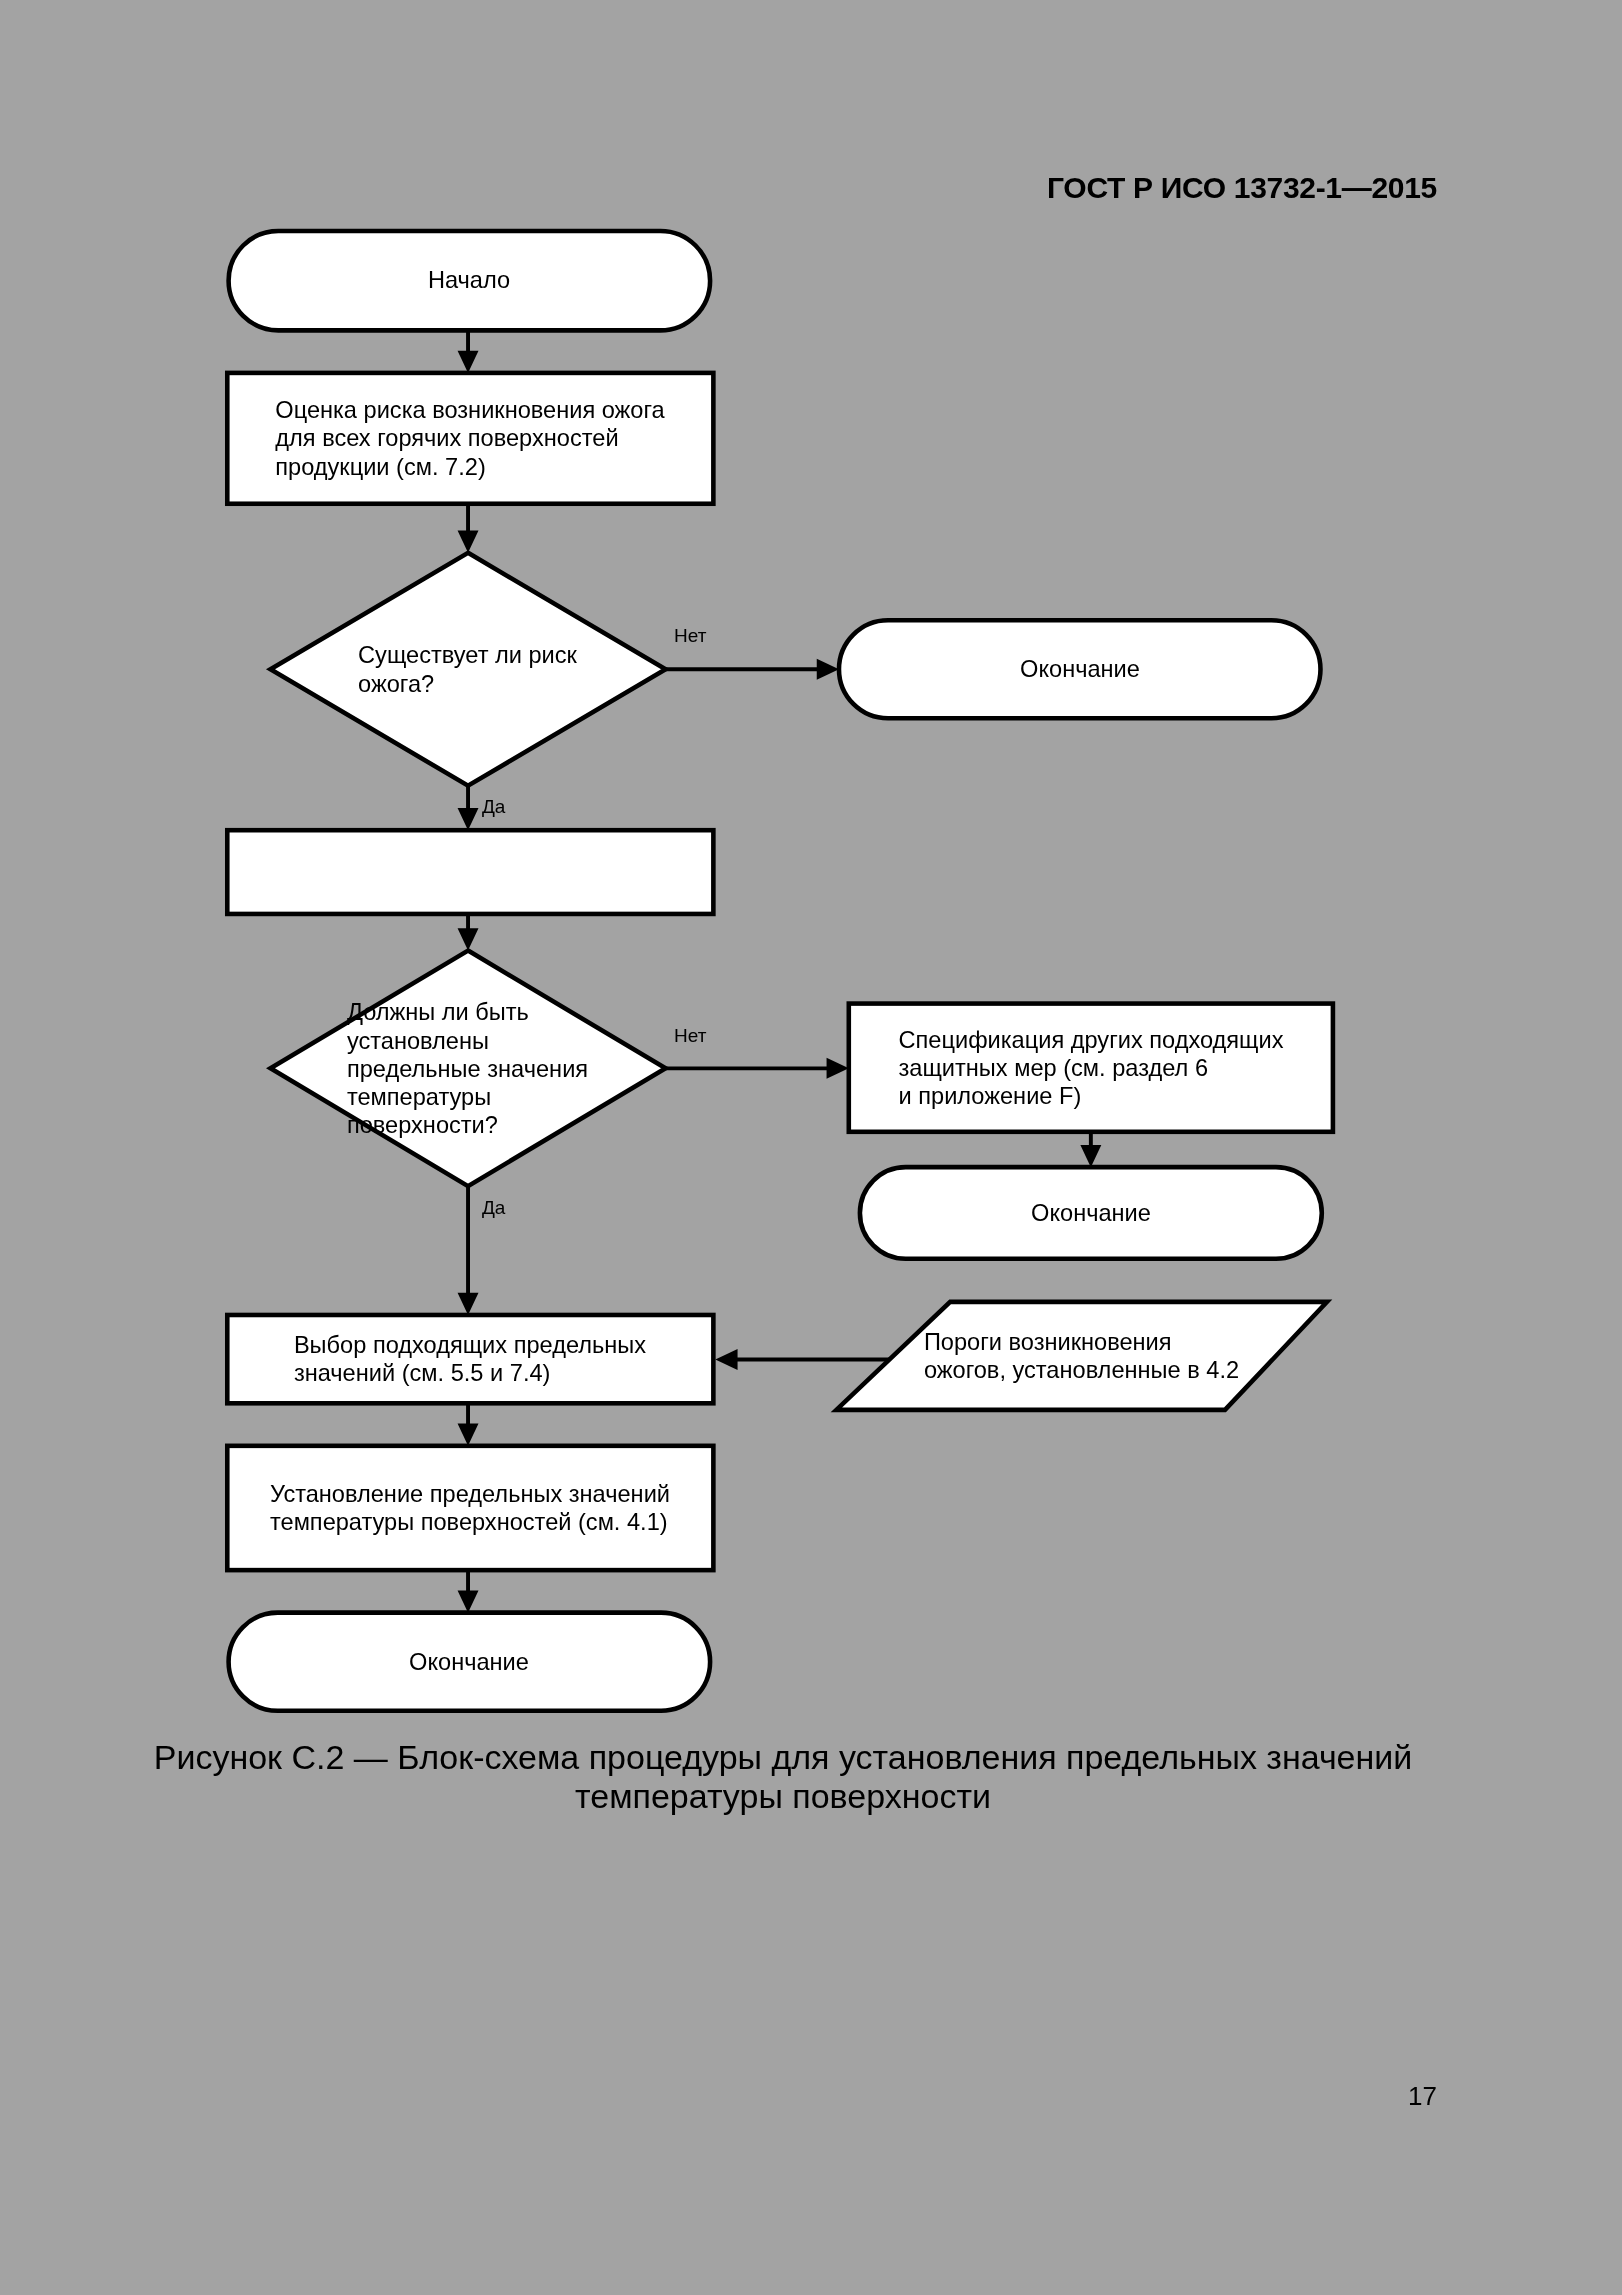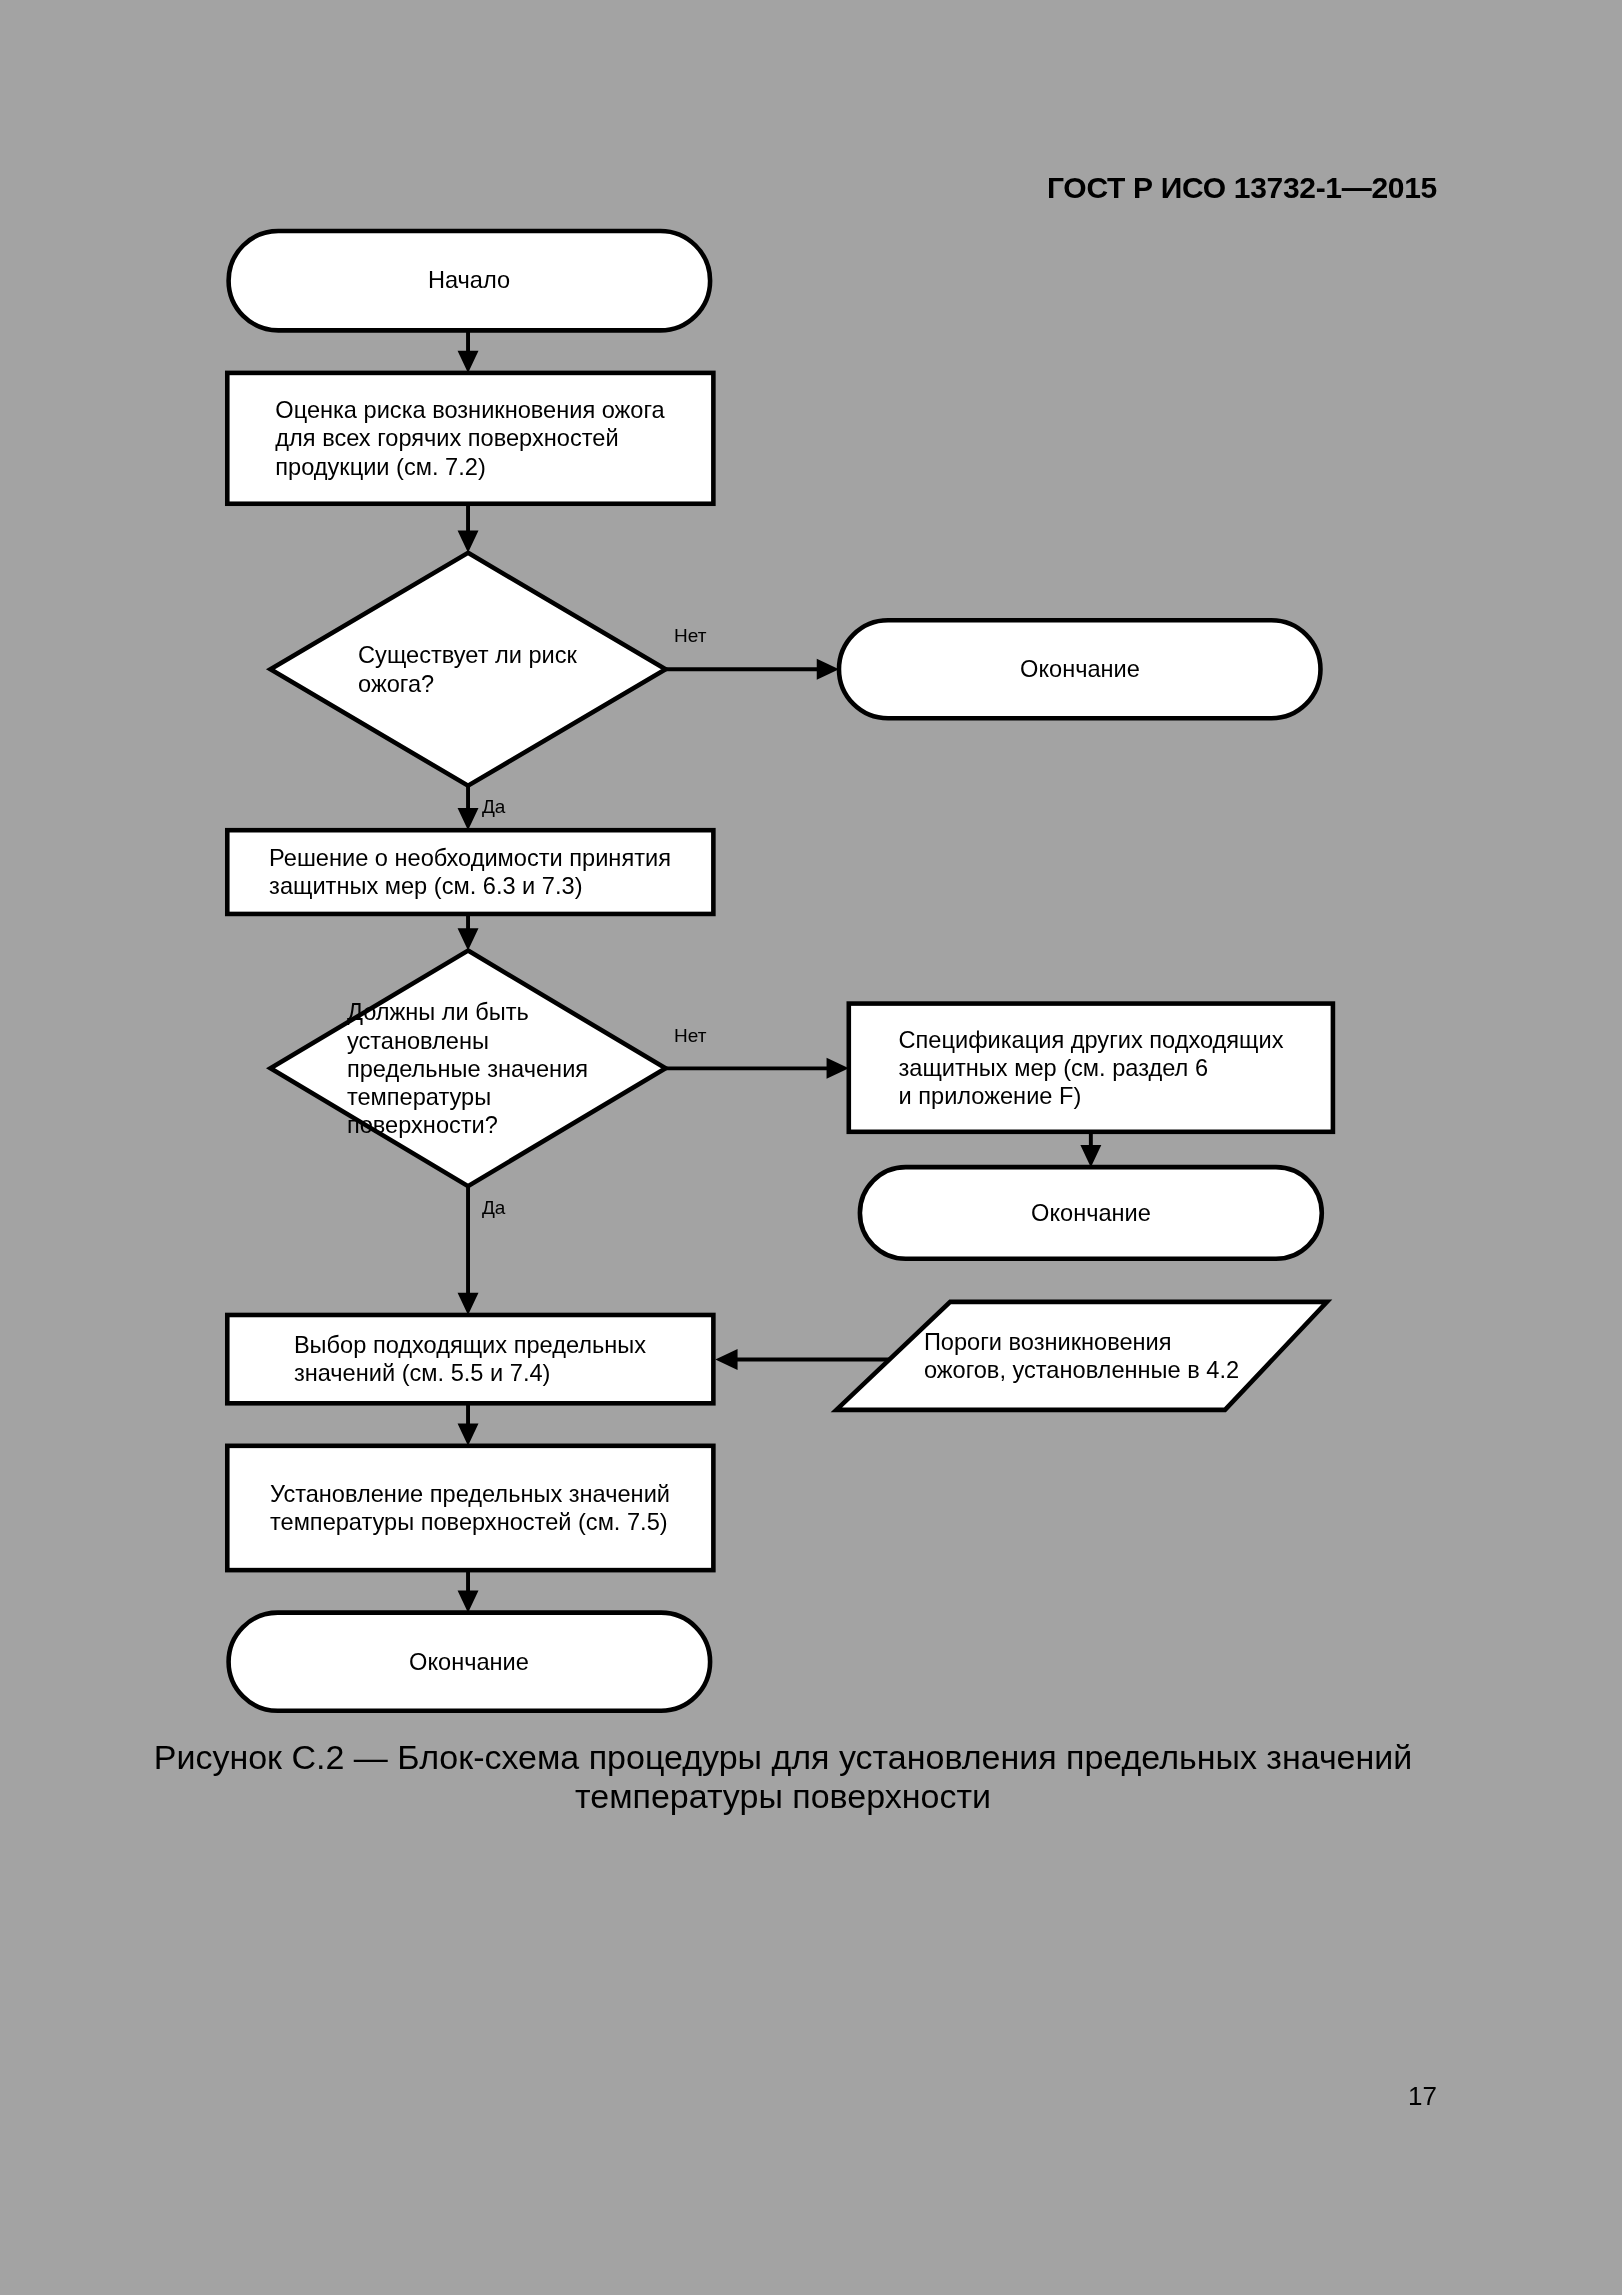--- a/index.html
+++ b/index.html
@@ -147,22 +147,20 @@
 
   <div class="flow-label" style="left:270px; top:553px; width:395px; height:233px;">Существует ли риск
 ожога?</div>
 
   <div class="edge-label" style="left:674px; top:616px; height:39px;">Нет</div>
 
   <div class="flow-label" style="left:839px; top:620px; width:482px; height:98px;">Окончание</div>
 
   <div class="edge-label" style="left:482px; top:787px; height:39px;">Да</div>
 
-  <div class="flow-label" style="left:227px; top:830px; width:486px; height:84px;">Решение о необходимости принятия
-защитных мер (см. 6.3 и 7.3)</div>
 
   <div class="flow-label" style="left:270px; top:951px; width:395px; height:236px;">Должны ли быть
 установлены
 предельные значения
 температуры
 поверхности?</div>
 
   <div class="edge-label" style="left:674px; top:1016px; height:39px;">Нет</div>
 
   <div class="flow-label" style="left:849px; top:1004px; width:484px; height:128px;">Спецификация других подходящих
@@ -173,21 +171,21 @@
 
   <div class="edge-label" style="left:482px; top:1188px; height:39px;">Да</div>
 
   <div class="flow-label" style="left:227px; top:1315px; width:486px; height:88px;">Выбор подходящих предельных
 значений (см. 5.5 и 7.4)</div>
 
   <div class="flow-label" style="left:857px; top:1302px; width:449px; height:108px;">Пороги возникновения
 ожогов, установленные в 4.2</div>
 
   <div class="flow-label" style="left:227px; top:1446px; width:486px; height:124px;">Установление предельных значений
-температуры поверхностей (см. 7.5)</div>
+температуры поверхностей (см. 4.1)</div>
 
   <div class="flow-label" style="left:228px; top:1613px; width:482px; height:98px;">Окончание</div>
 
   <div class="caption-label">Рисунок С.2 — Блок-схема процедуры для установления предельных значений температуры поверхности</div>
 
   <div class="page-number">17</div>
 
 </div>
 
 

